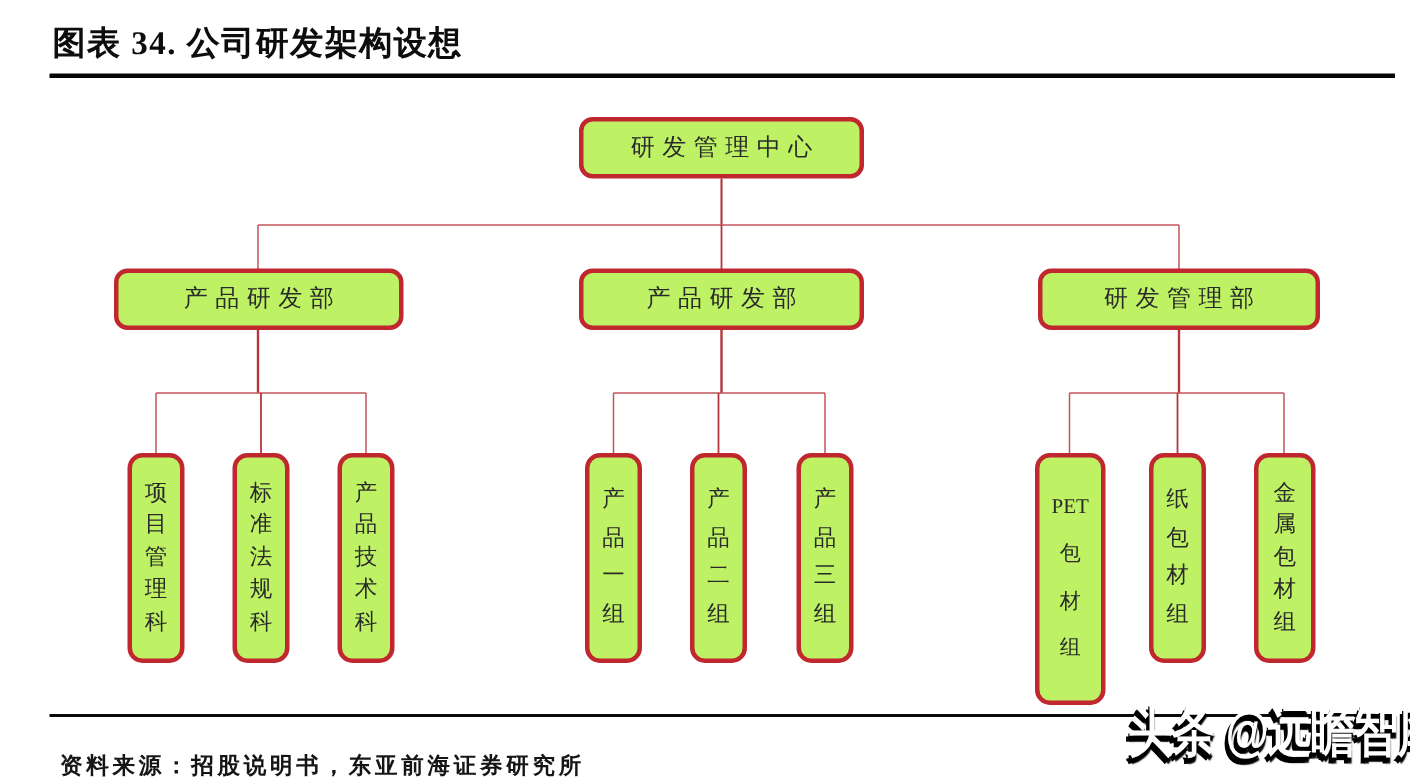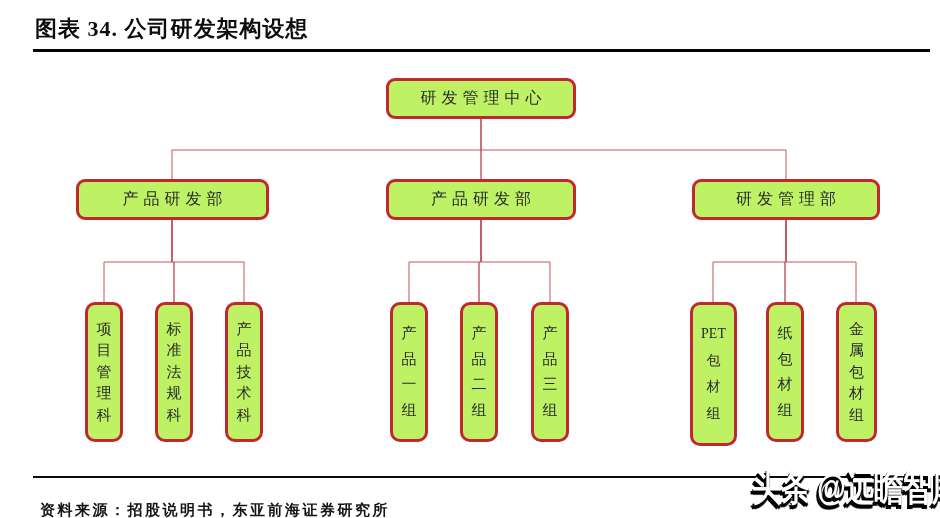--- a/index.html
+++ b/index.html
@@ -114,21 +114,21 @@
     <div>二</div>
     <div>组</div>
   </div>
 <div class="node leaf" style="left:531px;top:302px;width:38px;height:140px;">
     <div>产</div>
     <div>品</div>
     <div>三</div>
     <div>组</div>
   </div>
 
-<div class="node leaf" style="left:690px;top:302px;width:47px;height:144px;font-size:14px;">
+<div class="node leaf" style="left:690px;top:302px;width:47px;height:168px;font-size:14px;">
     <div>PET</div>
     <div>包</div>
     <div>材</div>
     <div>组</div>
   </div>
 <div class="node leaf" style="left:766px;top:302px;width:38px;height:140px;">
     <div>纸</div>
     <div>包</div>
     <div>材</div>
     <div>组</div>

